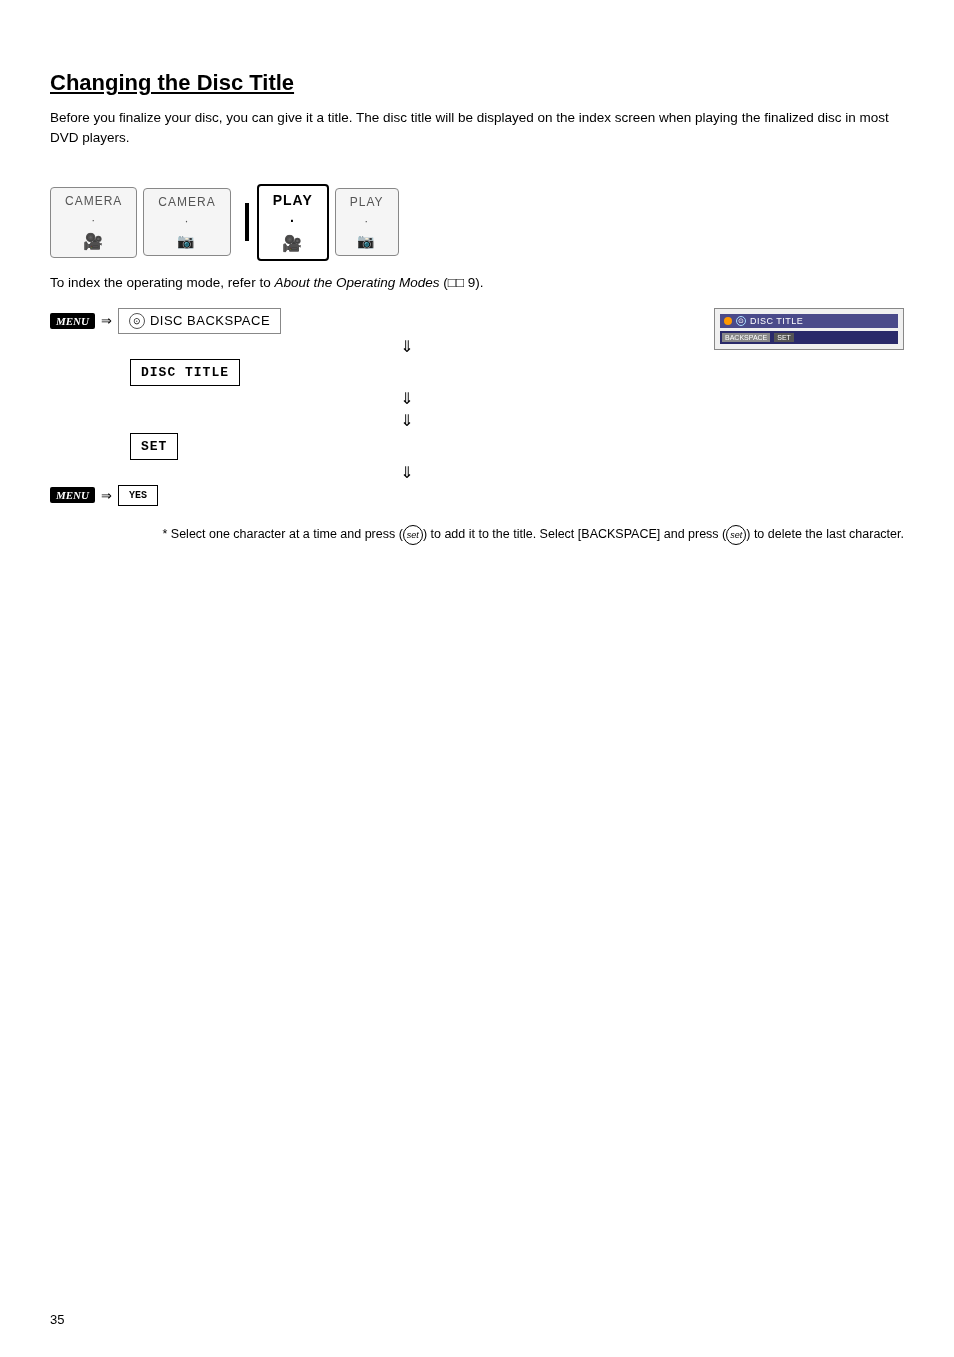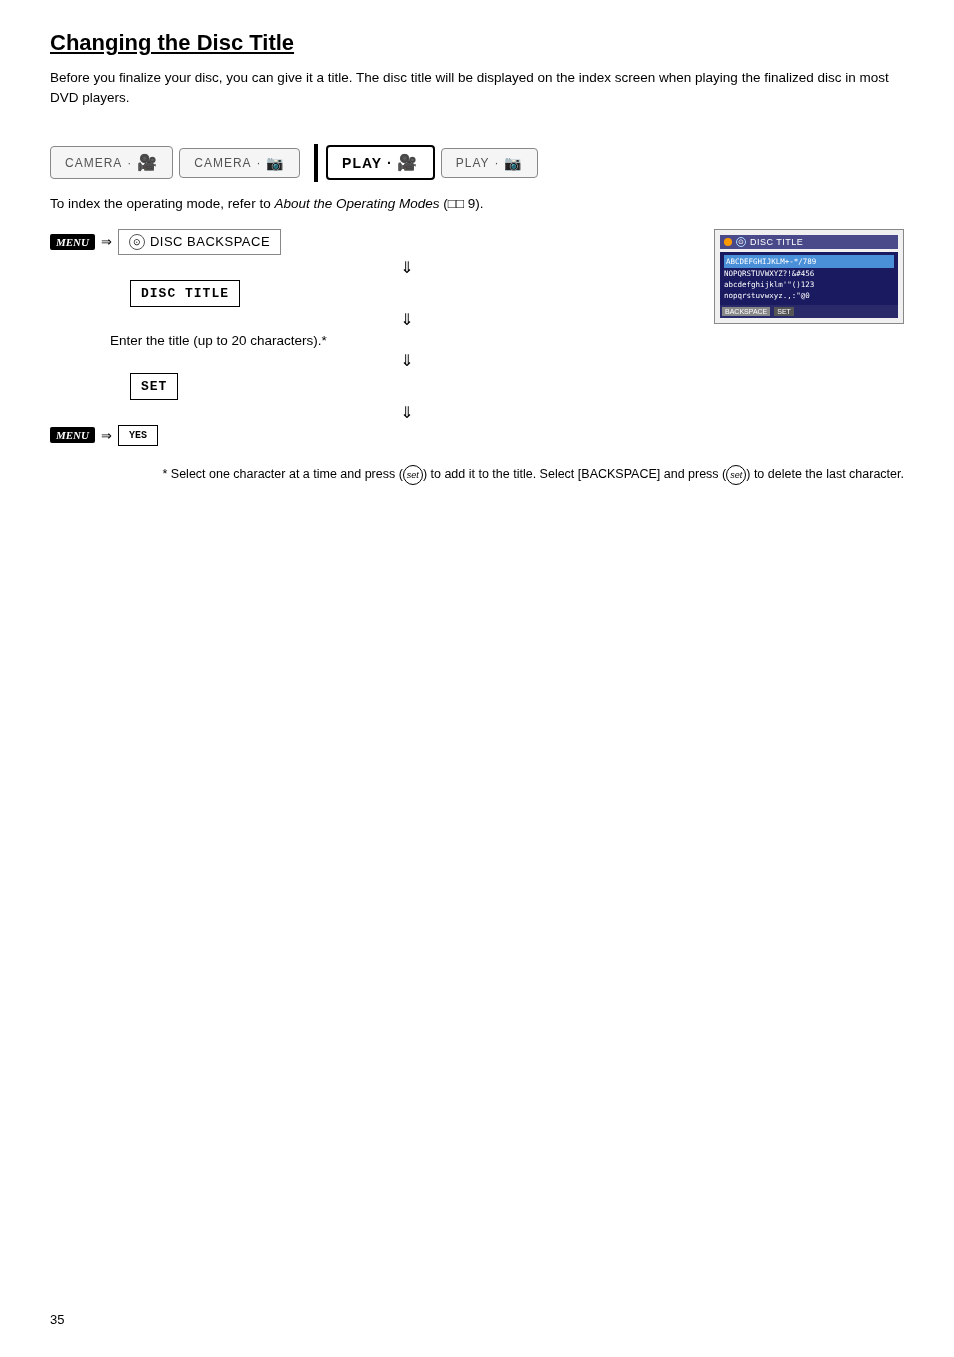--- a/index.html
+++ b/index.html
@@ -10,20 +10,21 @@
       color: #000;
       width: 954px;
       min-height: 1357px;
       padding: 30px 50px 30px 50px;
     }
     .page-title {
       font-size: 22px;
       font-weight: bold;
       text-decoration: underline;
       margin-bottom: 12px;
+      margin-top: 40px;
     }
     .intro-text {
       font-size: 13.5px;
       line-height: 1.5;
       margin-bottom: 35px;
     }
     .mode-buttons {
       display: flex;
       align-items: center;
       gap: 0;
@@ -35,20 +36,21 @@
       padding: 6px 14px;
       font-size: 12px;
       letter-spacing: 1px;
       color: #555;
       background: #f5f5f5;
       display: flex;
       align-items: center;
       gap: 5px;
       margin-right: 6px;
       font-family: Arial, sans-serif;
+      flex-direction: column;
     }
     .mode-btn.play-active {
       border: 2.5px solid #000;
       background: #fff;
       color: #000;
       font-weight: bold;
       font-size: 14px;
     }
     .mode-divider {
       width: 4px;
@@ -275,21 +277,20 @@
     </div>
 
     <div class="down-arrow">⇓</div>
 
     <div class="flow-indent">
       <div class="step-box">DISC TITLE</div>
     </div>
 
     <div class="down-arrow">⇓</div>
 
-    <div class="enter-text">Enter the title (up to 20 characters).*</div>
 
     <div class="down-arrow">⇓</div>
 
     <div class="flow-indent">
       <div class="step-box">SET</div>
     </div>
 
     <div class="down-arrow">⇓</div>
 
     <div class="step-row">
@@ -300,26 +301,20 @@
 
   </div>
 
   <div class="flow-right">
     <div class="screen-preview">
       <div class="screen-header">
         <span style="width:8px;height:8px;background:#f90;border-radius:50%;display:inline-block;"></span>
         <span style="width:10px;height:10px;border:1px solid #adf;border-radius:50%;display:inline-flex;align-items:center;justify-content:center;font-size:7px;">⊙</span>
         <span style="font-size:9px;letter-spacing:0.5px;">DISC TITLE</span>
       </div>
-      <div class="screen-body">
-        <span class="highlighted">ABCDEFGHIJKLM+-*/789</span>
-        <span>NOPQRSTUVWXYZ?!&amp;#456</span><br>
-        <span>abcdefghijklm'"()123</span><br>
-        <span>nopqrstuvwxyz.,:"@0</span>
-      </div>
       <div class="screen-footer">
         <span class="screen-footer-btn active">BACKSPACE</span>
         <span class="screen-footer-btn">SET</span>
       </div>
     </div>
   </div>
 </div>
 
 <div class="footnote">
   * <span>Select one character at a time and press (<span class="set-circle">set</span>) to add it to the title. Select [BACKSPACE] and press (<span class="set-circle">set</span>) to delete the last character.</span>

